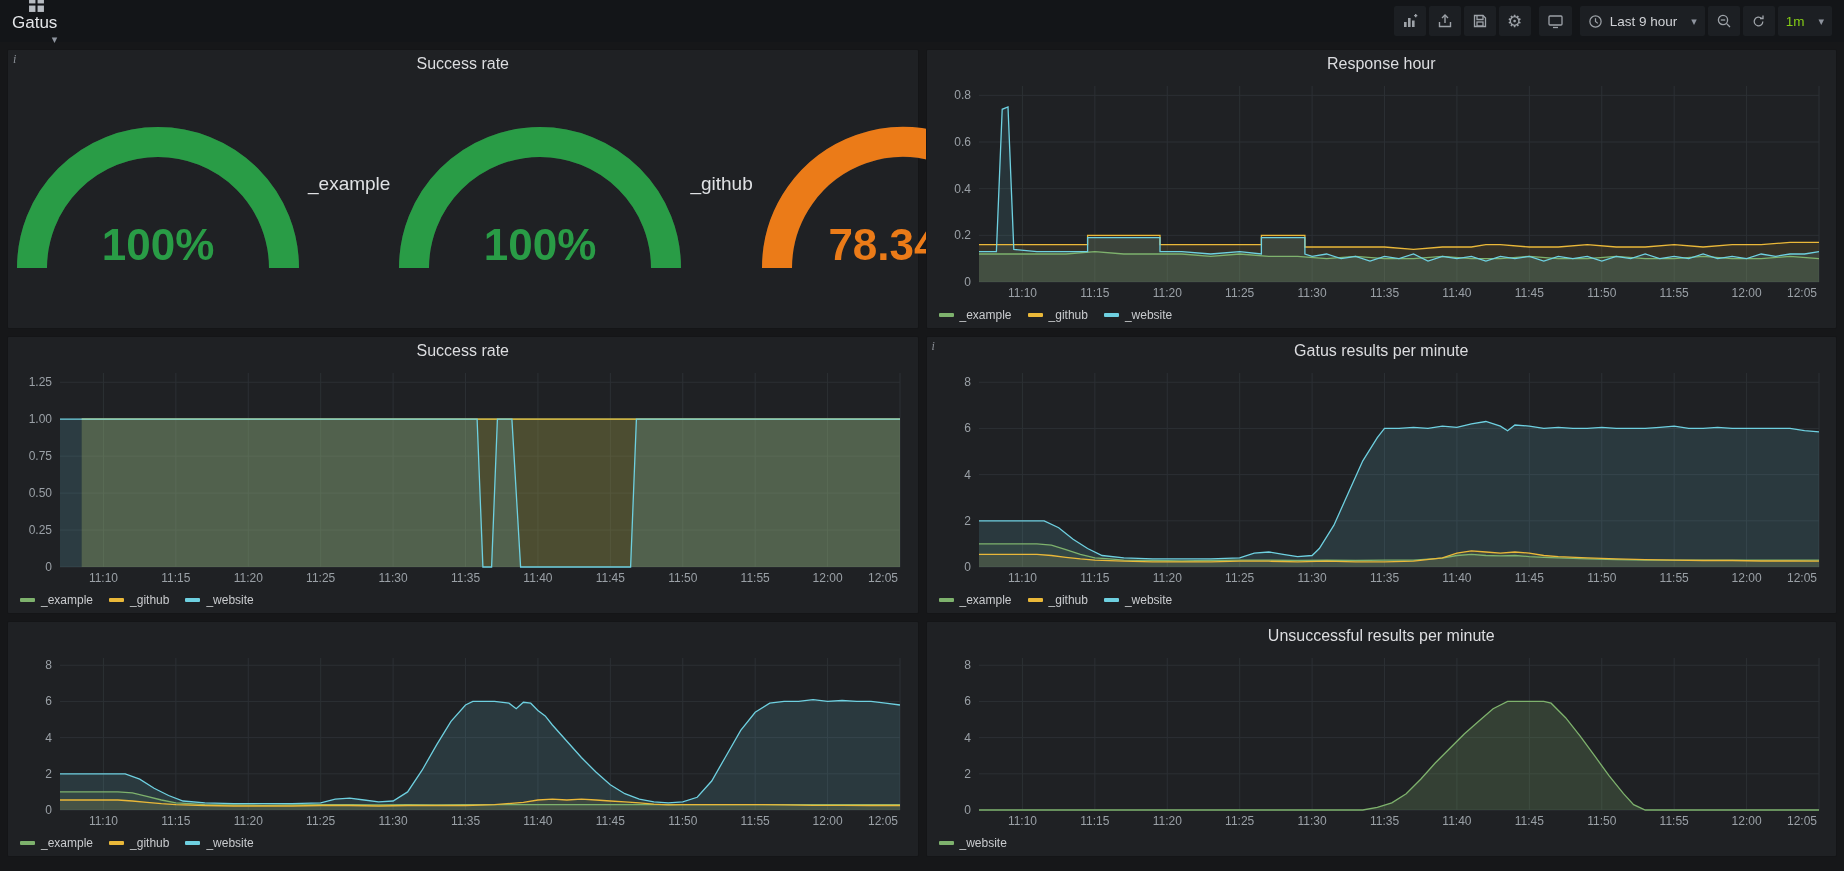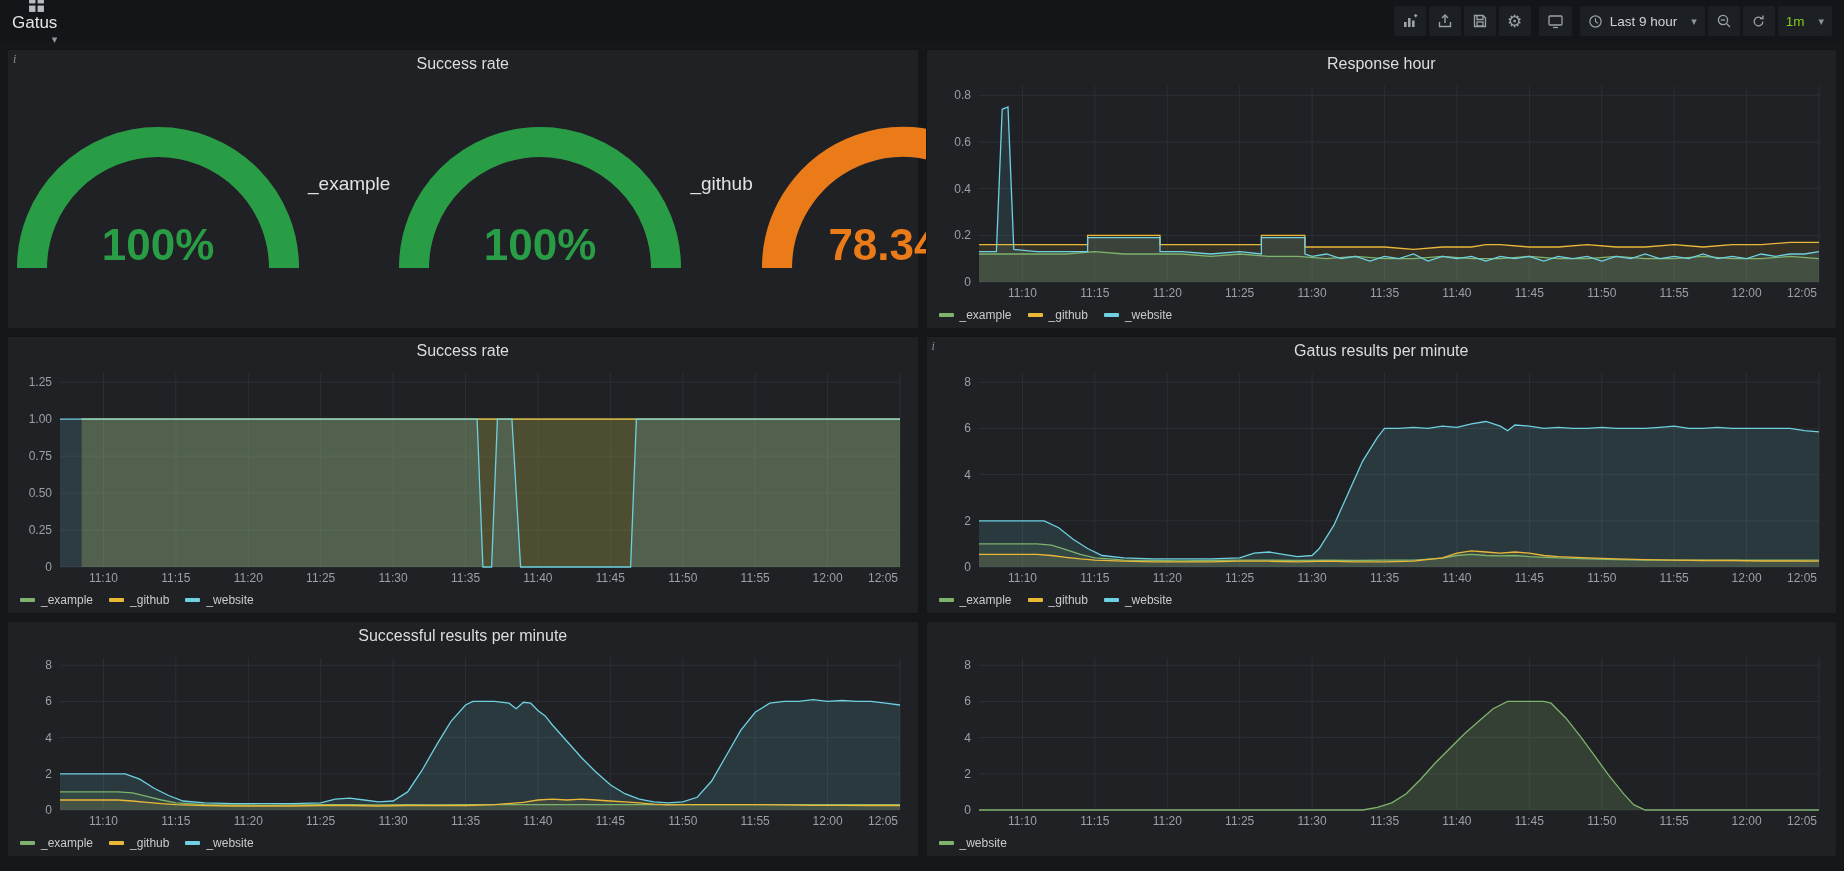--- a/index.html
+++ b/index.html
@@ -364,21 +364,20 @@
           <span class="legend-swatch" style="background: rgb(234, 184, 57);"></span>
           <span>_github</span>
         </div>
         <div class="legend-item">
           <span class="legend-swatch" style="background: rgb(110, 208, 224);"></span>
           <span>_website</span>
         </div>
       </div>
     </div>
     <div class="panel">
-      <div class="panel-title">Successful results per minute</div>
       <div class="chart-wrap"><svg width="898" height="180">
           <line x1="46" y1="160" x2="886" y2="160" stroke="#2c3034" stroke-width="1"></line>
           <text x="38" y="164" text-anchor="end" font-size="12" fill="#9aa0a6" class="tick">0</text>
           <line x1="46" y1="123.80952380952381" x2="886" y2="123.80952380952381" stroke="#2c3034" stroke-width="1"></line>
           <text x="38" y="127.80952380952381" text-anchor="end" font-size="12" fill="#9aa0a6" class="tick">2</text>
           <line x1="46" y1="87.61904761904762" x2="886" y2="87.61904761904762" stroke="#2c3034" stroke-width="1"></line>
           <text x="38" y="91.61904761904762" text-anchor="end" font-size="12" fill="#9aa0a6" class="tick">4</text>
           <line x1="46" y1="51.42857142857143" x2="886" y2="51.42857142857143" stroke="#2c3034" stroke-width="1"></line>
           <text x="38" y="55.42857142857143" text-anchor="end" font-size="12" fill="#9aa0a6" class="tick">6</text>
           <line x1="46" y1="15.23809523809524" x2="886" y2="15.23809523809524" stroke="#2c3034" stroke-width="1"></line>
@@ -423,20 +422,21 @@
           <span class="legend-swatch" style="background: rgb(234, 184, 57);"></span>
           <span>_github</span>
         </div>
         <div class="legend-item">
           <span class="legend-swatch" style="background: rgb(110, 208, 224);"></span>
           <span>_website</span>
         </div>
       </div>
     </div>
     <div class="panel">
+      <div class="panel-title">Unsuccessful results per minute</div>
       <div class="chart-wrap"><svg width="898" height="180">
           <line x1="46" y1="160" x2="886" y2="160" stroke="#2c3034" stroke-width="1"></line>
           <text x="38" y="164" text-anchor="end" font-size="12" fill="#9aa0a6" class="tick">0</text>
           <line x1="46" y1="123.80952380952381" x2="886" y2="123.80952380952381" stroke="#2c3034" stroke-width="1"></line>
           <text x="38" y="127.80952380952381" text-anchor="end" font-size="12" fill="#9aa0a6" class="tick">2</text>
           <line x1="46" y1="87.61904761904762" x2="886" y2="87.61904761904762" stroke="#2c3034" stroke-width="1"></line>
           <text x="38" y="91.61904761904762" text-anchor="end" font-size="12" fill="#9aa0a6" class="tick">4</text>
           <line x1="46" y1="51.42857142857143" x2="886" y2="51.42857142857143" stroke="#2c3034" stroke-width="1"></line>
           <text x="38" y="55.42857142857143" text-anchor="end" font-size="12" fill="#9aa0a6" class="tick">6</text>
           <line x1="46" y1="15.23809523809524" x2="886" y2="15.23809523809524" stroke="#2c3034" stroke-width="1"></line>

